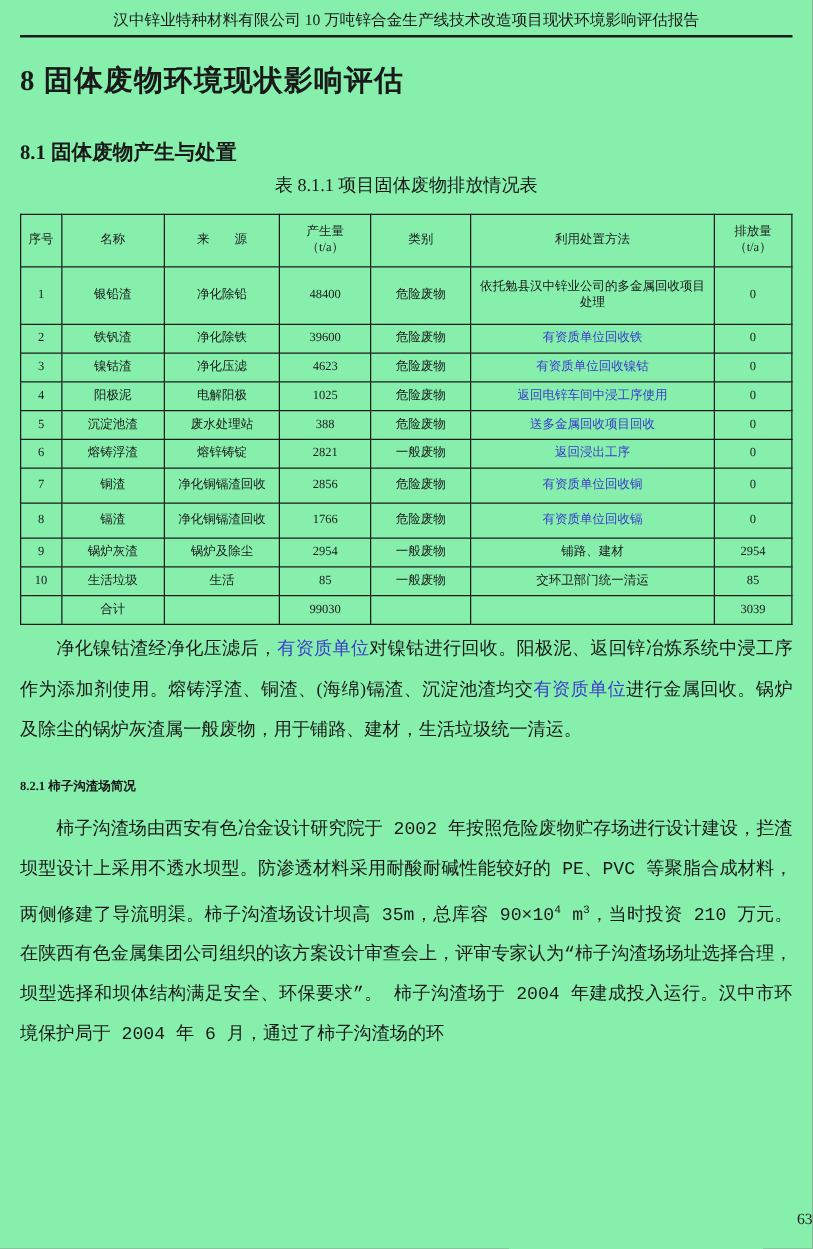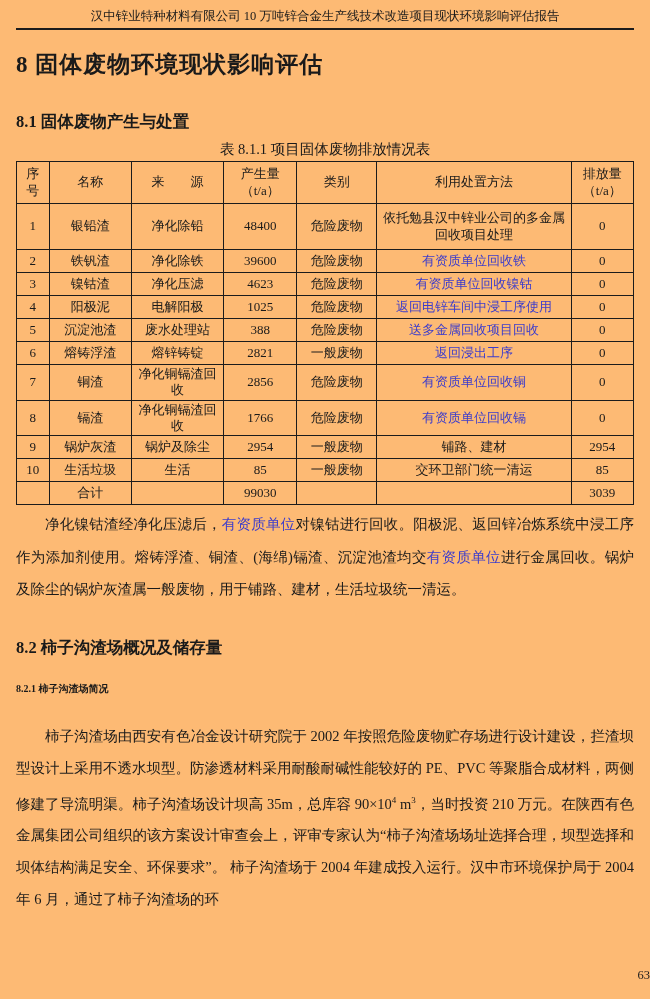--- a/index.html
+++ b/index.html
@@ -1,20 +1,20 @@
 <!DOCTYPE html>
 <html style="--link-blue: #3c3ccc;"><head>
 <meta charset="utf-8">
 <style>
   * { margin: 0; padding: 0; box-sizing: border-box; }
   html, body { background: #888; }
   .page {
     width: 650px; height: 999px;
     margin: 0 auto;
-    background: #fdba74;
+    background: #86efac;
     color: #1a1a1a;
     font-family: "Liberation Serif", "DejaVu Serif", serif;
     padding: 0 16px;
     position: relative;
     overflow: hidden;
   }
   .running-header {
     margin-top: 8px;
     text-align: center;
     font-size: 12.5px;
@@ -42,34 +42,34 @@
     font-weight: bold;
   }
   p.body-para {
     margin-top: 10px;
     font-size: 14.5px;
     line-height: 32.5px;
     text-align: justify;
     text-indent: 2em;
   }
   p.body-para.tight { margin-top: 3px; }
-  p.last-para { line-height: 32px; margin-top: 20px; }
+  p.last-para { line-height: 32px; margin-top: 7px; font-family: Liberation Mono, monospace; }
   .blue-text { color: var(--link-blue, #3c3ccc); }
   .table-caption {
     margin-top: 4px;
     text-align: center;
     font-size: 14.5px;
     line-height: 22px;
   }
   table.waste-table {
-    margin-top: 1px;
+    margin-top: 11px;
     width: 100%;
     border-collapse: collapse;
     table-layout: fixed;
-    font-size: 13px;
+    font-size: 10px;
   }
   table.waste-table th, table.waste-table td {
     border: 1px solid #1c1c1c;
     text-align: center;
     vertical-align: middle;
     padding: 1px 3px;
     font-weight: normal;
     line-height: 1.25;
     overflow: hidden;
   }
@@ -231,21 +231,20 @@
         <td></td>
         <td>3039</td>
       </tr>
     </tbody>
   </table>
 
   <p class="body-para tight">
     <span>净化镍钴渣经净化压滤后，</span><span class="blue-text">有资质单位</span><span>对镍钴进行回收。阳极泥、返回锌冶炼系统中浸工序作为添加剂使用。熔铸浮渣、铜渣、(海绵)镉渣、沉淀池渣均交</span><span class="blue-text">有资质单位</span><span>进行金属回收。锅炉及除尘的锅炉灰渣属一般废物，用于铺路、建材，生活垃圾统一清运。</span>
   </p>
 
-  <h2 class="doc-h2">8.2 柿子沟渣场概况及储存量</h2>
 
   <h3 class="doc-h3">8.2.1 柿子沟渣场简况</h3>
 
   <p class="body-para last-para">
     <span>柿子沟渣场由西安有色冶金设计研究院于 2002 年按照危险废物贮存场进行设计建设，拦渣坝型设计上采用不透水坝型。防渗透材料采用耐酸耐碱性能较好的 PE、PVC 等聚脂合成材料，两侧修建了导流明渠。柿子沟渣场设计坝高 35m，总库容 90×10</span><sup>4</sup><span> m</span><sup>3</sup><span>，当时投资 210 万元。在陕西有色金属集团公司组织的该方案设计审查会上，评审专家认为“柿子沟渣场场址选择合理，坝型选择和坝体结构满足安全、环保要求”。 柿子沟渣场于 2004 年建成投入运行。汉中市环境保护局于 2004 年 6 月，通过了柿子沟渣场的环</span>
   </p>
 
   <div class="page-number">63</div>
 
 </div>

